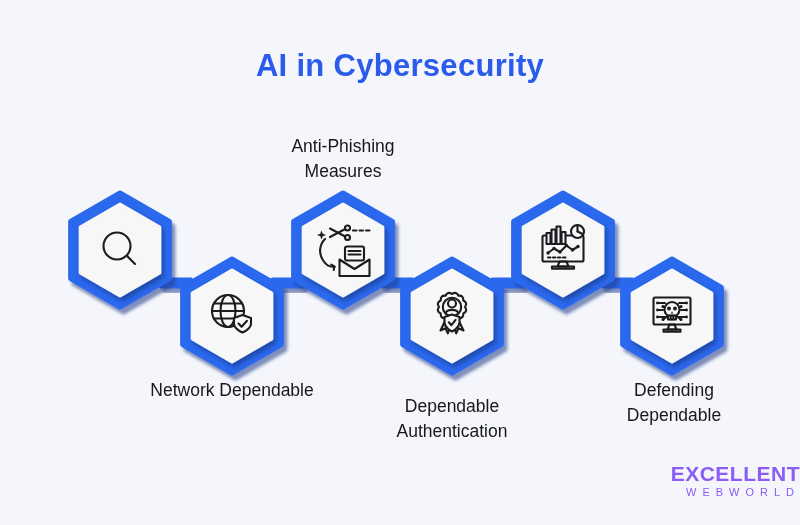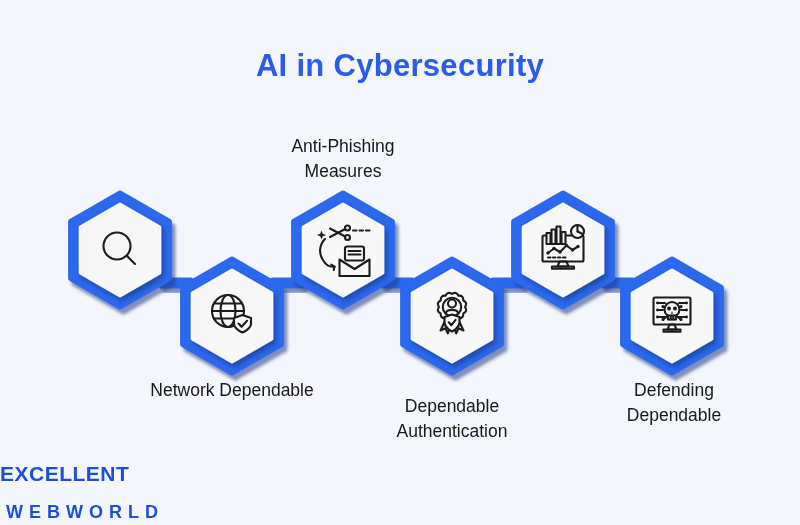--- a/index.html
+++ b/index.html
@@ -26,23 +26,23 @@
 
   svg.chain { position:absolute; left:0; top:0; }
   .hex-outer { fill:#2C68EE; stroke:#2C68EE; stroke-width:5; stroke-linejoin:round; }
   .hex-inner { fill:#F7F7F8; stroke:#F7F7F8; stroke-width:3; stroke-linejoin:round; }
   .connector { fill:#2C68EE; }
   .icon { stroke:#1B1C1F; stroke-width:2.1; fill:none; stroke-linecap:round; stroke-linejoin:round; }
   .icon .fill  { fill:#1B1C1F; stroke:none; }
   .icon .bgfill{ fill:#F7F7F8; }
   .icon .dot   { fill:#1B1C1F; stroke:none; }
 
-  .logo { position:absolute; left:0; top:462px; width:800px; text-align:left; color:#1d4ed8; }
+  .logo { position:absolute; left:0; top:462px; width:800px; text-align:right; color:#8b5cf6; }
   .logo-name { font-size:21px; font-weight:800; letter-spacing:0.5px; }
-  .logo-sub  { font-size:18px; font-weight:700; letter-spacing:6px; margin-top:16px; text-indent:6px; }
+  .logo-sub  { font-size:11px; font-weight:400; letter-spacing:6px; margin-top:0; text-indent:6px; }
 </style>
 </head>
 <body>
 
 <div class="stage">
 
   <div class="title">AI in Cybersecurity</div>
 
   <div class="hex-label lbl-2">Network Dependable</div>
   <div class="hex-label lbl-3">Anti-Phishing Measures</div>

